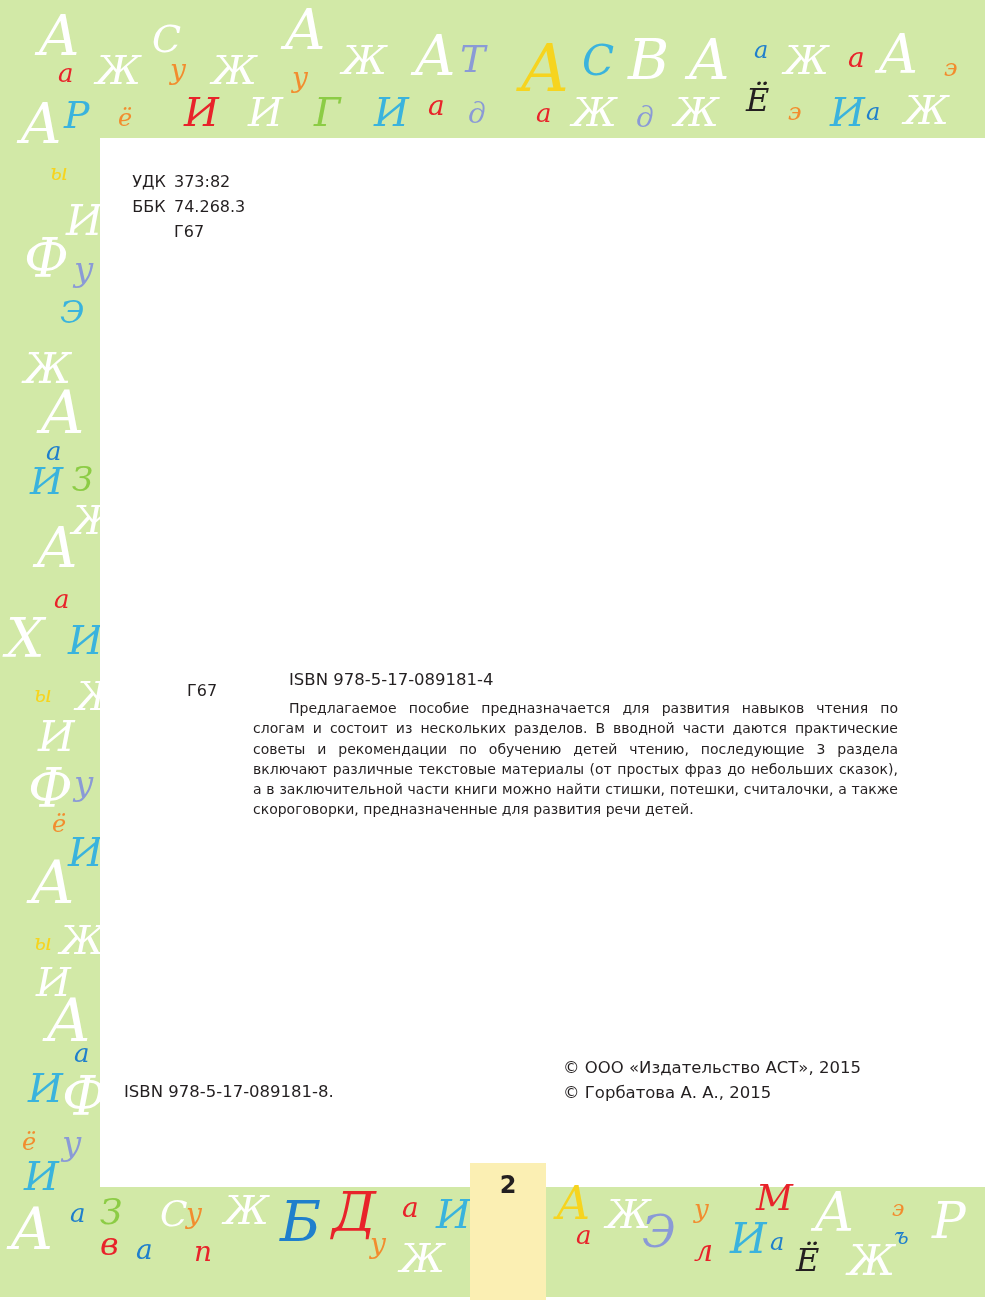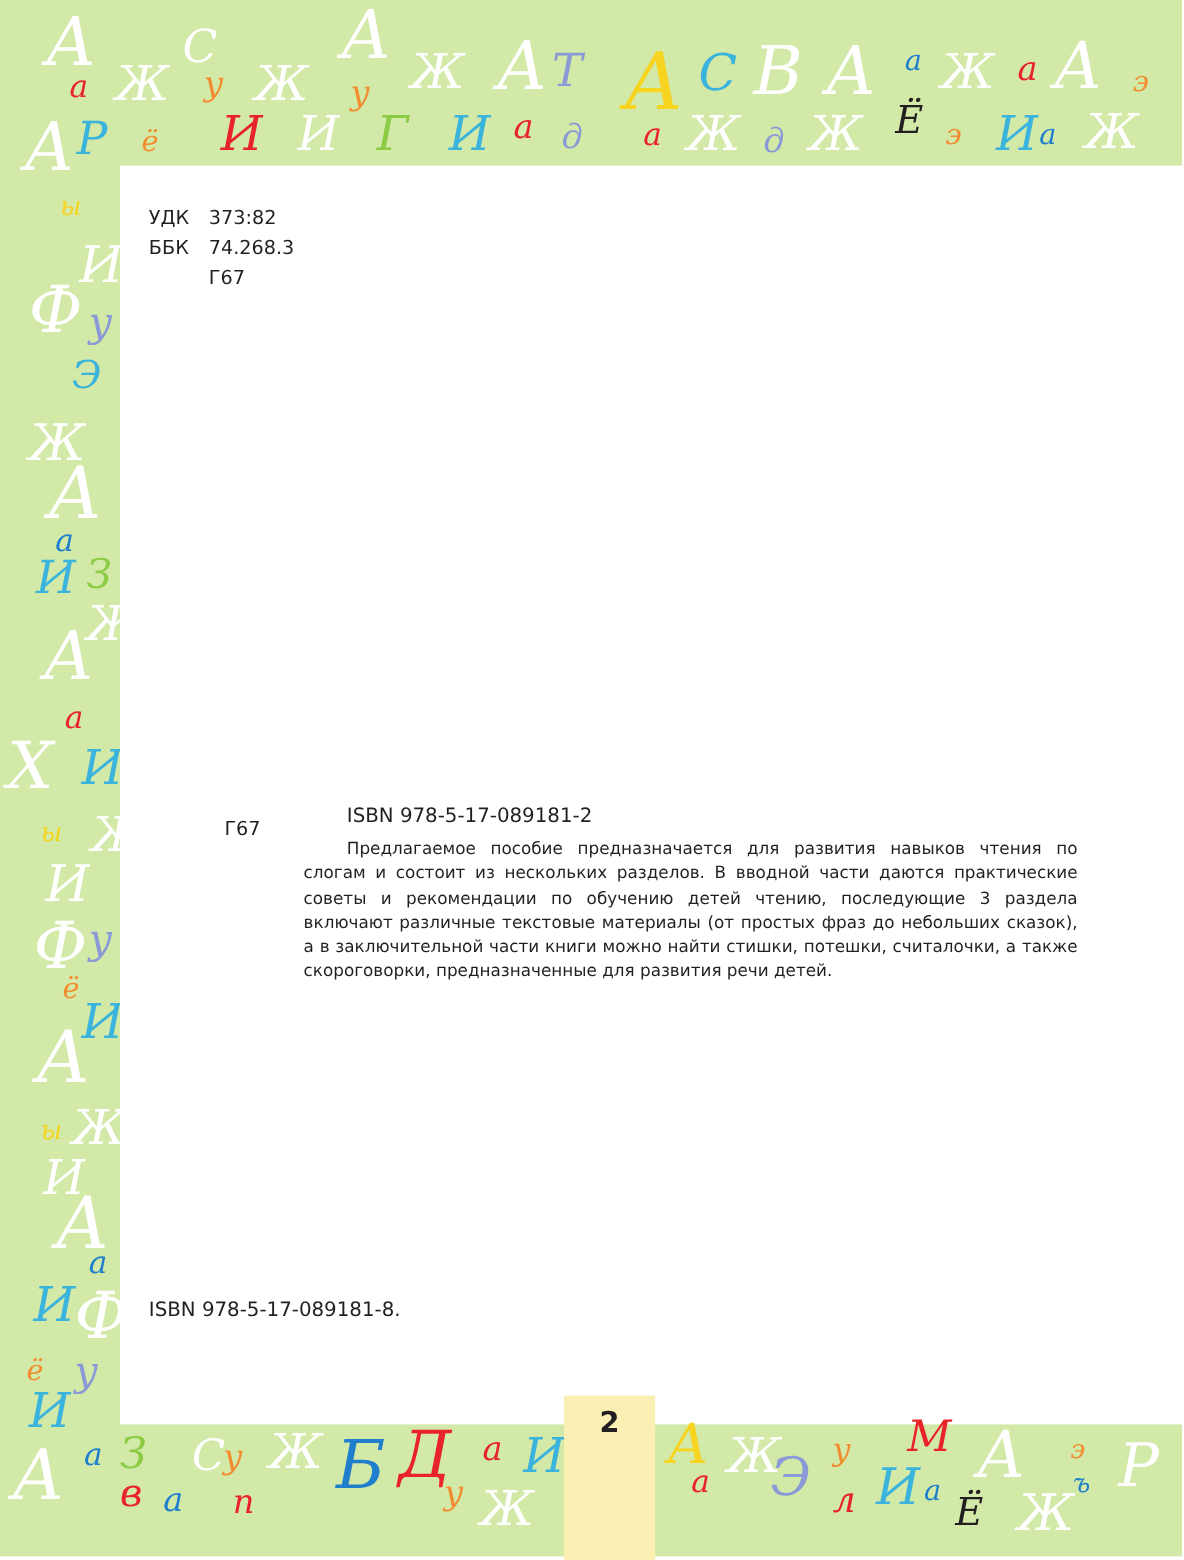--- a/index.html
+++ b/index.html
@@ -22,21 +22,21 @@
     background: #fbefb3;
   }
   .page-number {
     position: absolute; left: 0; top: 8px; width: 100%; text-align: center;
     font-weight: bold; font-size: 24px; color: #231f20;
   }
   .deco {
     position: absolute; font-family: "DejaVu Serif", serif; font-style: italic;
     line-height: 1; pointer-events: none; white-space: nowrap;
   }
-  .classif-block { position: absolute; left: 124px; top: 170px; }
+  .classif-block { position: absolute; left: 124px; top: 170px; text-align: center; }
   .classif-row { display: flex; height: 25px; font-size: 16px; line-height: 24px; }
   .classif-key { width: 50px; }
   .card { position: absolute; left: 253px; top: 656px; width: 645px; }
   .card-author { font-weight: bold; font-size: 16.5px; line-height: 24px; }
   .card-desc { font-size: 16.5px; line-height: 26px; text-indent: 36px; text-align: justify; }
   .card-isbn { font-size: 16.5px; margin-top: 12px; padding-left: 36px; line-height: 24px; }
   .card-abstract { font-size: 14px; line-height: 20.3px; text-indent: 36px; text-align: justify; margin-top: 6px; }
   .card-codes { text-align: right; font-weight: bold; font-size: 15px; line-height: 21px; margin-top: 8px; padding-right: 2px; }
   .g67-margin { position: absolute; left: 187px; top: 681px; font-size: 16px; }
   .isbn-footer { position: absolute; left: 124px; top: 1082px; font-size: 16.5px; }
@@ -173,19 +173,21 @@
     <span>74.268.3</span>
   </div>
   <div class="classif-row">
     <span class="classif-key"></span>
     <span>Г67</span>
   </div>
 </div>
 
 <div class="g67-margin">Г67</div>
 <div class="card">
-  <div class="card-isbn">ISBN 978-5-17-089181-2</div>
+  <div class="card-isbn">ISBN 978-5-17-089181-4</div>
   <div class="card-abstract">Предлагаемое пособие предназначается для развития навыков чтения по слогам и состоит из нескольких разделов. В вводной части даются практические советы и рекомендации по обучению детей чтению, последующие 3 раздела включают различные текстовые материалы (от простых фраз до небольших сказок), а в заключительной части книги можно найти стишки, потешки, считалочки, а также скороговорки, предназначенные для развития речи детей.</div>
 </div>
 
 <div class="isbn-footer">ISBN 978-5-17-089181-8.</div>
 <div class="copyright">
+  <div>© ООО «Издательство АСТ», 2015</div>
+  <div>© Горбатова А. А., 2015</div>
 </div>
 
 </body></html>

